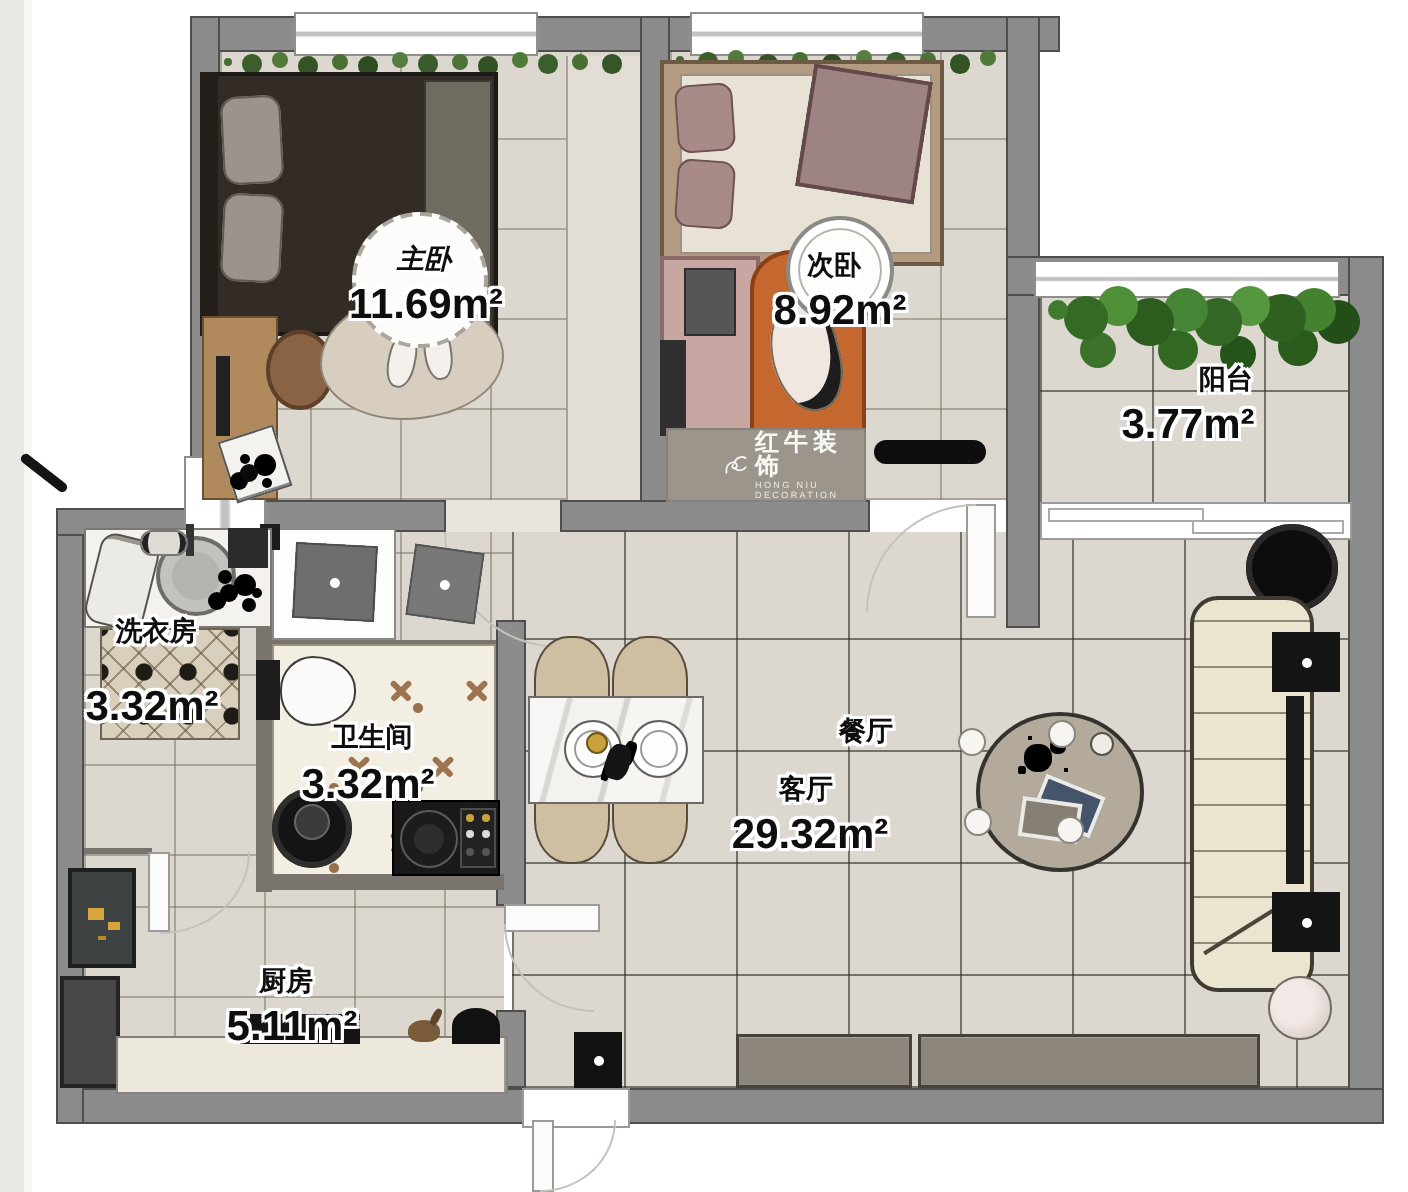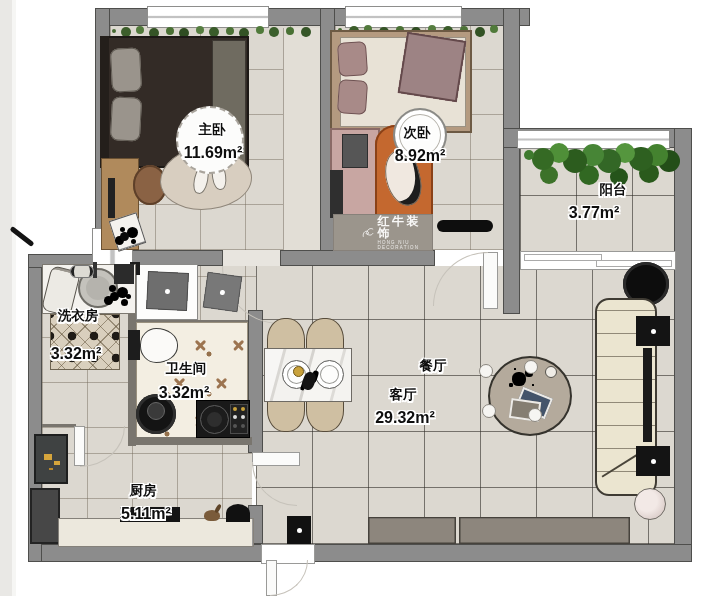--- a/index.html
+++ b/index.html
@@ -26,21 +26,21 @@
   .win-h{position:absolute;background:linear-gradient(to bottom,#ffffff 0 42%,#c2c2c2 46% 54%,#ffffff 58% 100%);border:1px solid #8e8e8c;}
   .win-v{position:absolute;background:linear-gradient(to right,#ffffff 0 42%,#c2c2c2 46% 54%,#ffffff 58% 100%);border:1px solid #8e8e8c;}
   .leaf{position:absolute;background:#fbfbfa;border:1px solid #9a9a98;}
   .arc{position:absolute;border:1.6px solid #c6c2ba;background:transparent;}
   .arc-bl{border-right:none!important;border-top:none!important;border-bottom-left-radius:100% 100%;}
   .arc-br{border-left:none!important;border-top:none!important;border-bottom-right-radius:100% 100%;}
   .arc-tl{border-right:none!important;border-bottom:none!important;border-top-left-radius:100% 100%;}
   .rlabel{position:absolute;transform:translate(-50%,-50%);font-weight:bold;color:#0e0e0e;white-space:nowrap;
      text-shadow:-1.5px -1.5px 0 #fff,1.5px -1.5px 0 #fff,-1.5px 1.5px 0 #fff,1.5px 1.5px 0 #fff,-1.5px 0 0 #fff,1.5px 0 0 #fff,0 -1.5px 0 #fff,0 1.5px 0 #fff;}
   .rname{font-size:13.5px;}
-  .rarea{font-size:16px;}
+  .rarea{font-size:21px;}
   .dot::after{content:"";position:absolute;left:50%;top:50%;width:5px;height:5px;margin:-2.5px;border-radius:50%;background:#fff;}
   .stone{position:absolute;width:12px;height:12px;border-radius:50%;background:#f6f5f2;border:1px solid #8a867e;}
   .wm{position:absolute;background:#9b958c;box-shadow:inset 0 0 0 1px #87817a;display:flex;align-items:center;gap:3px;padding:3px 4px;box-sizing:border-box;}
   .wm-main{font-size:12px;font-weight:bold;color:rgba(255,255,255,.93);letter-spacing:2.5px;line-height:1;}
   .wm-sub{font-size:4.5px;color:rgba(255,255,255,.8);letter-spacing:1.2px;line-height:1;margin-top:2px;}
 </style>
 </head>
 <body>
 
 <div id="plan">
@@ -208,21 +208,21 @@
       <path d="M4 18 C3 12 7 8 11 9 C14 10 14 14 11 14 C9 14 8.2 12 10 11"></path>
       <path d="M11 9 C13 4 18 3 21 5"></path>
       <path d="M11 14 C15 17 19 16 21 13"></path>
     </svg>
     <div>
       <div class="wm-main">红牛装饰</div>
       <div class="wm-sub">HONG NIU DECORATION</div>
     </div>
   </div>
 
-  <div class="rlabel rname" style="left:212px;top:130px;">主卧</div>
+  <div class="rlabel rname" style="left:212px;top:130px;font-style:italic;">主卧</div>
   <div class="rlabel rarea" style="left:213px;top:153px;">11.69m²</div>
   <div class="rlabel rname" style="left:417px;top:133px;">次卧</div>
   <div class="rlabel rarea" style="left:420px;top:156px;">8.92m²</div>
   <div class="rlabel rname" style="left:593px;top:190px;padding-left:40px;">阳台</div>
   <div class="rlabel rarea" style="left:594px;top:213px;">3.77m²</div>
   <div class="rlabel rname" style="left:78px;top:316px;">洗衣房</div>
   <div class="rlabel rarea" style="left:76px;top:354px;">3.32m²</div>
   <div class="rlabel rname" style="left:186px;top:369px;">卫生间</div>
   <div class="rlabel rarea" style="left:184px;top:393px;">3.32m²</div>
   <div class="rlabel rname" style="left:433px;top:366px;">餐厅</div>

